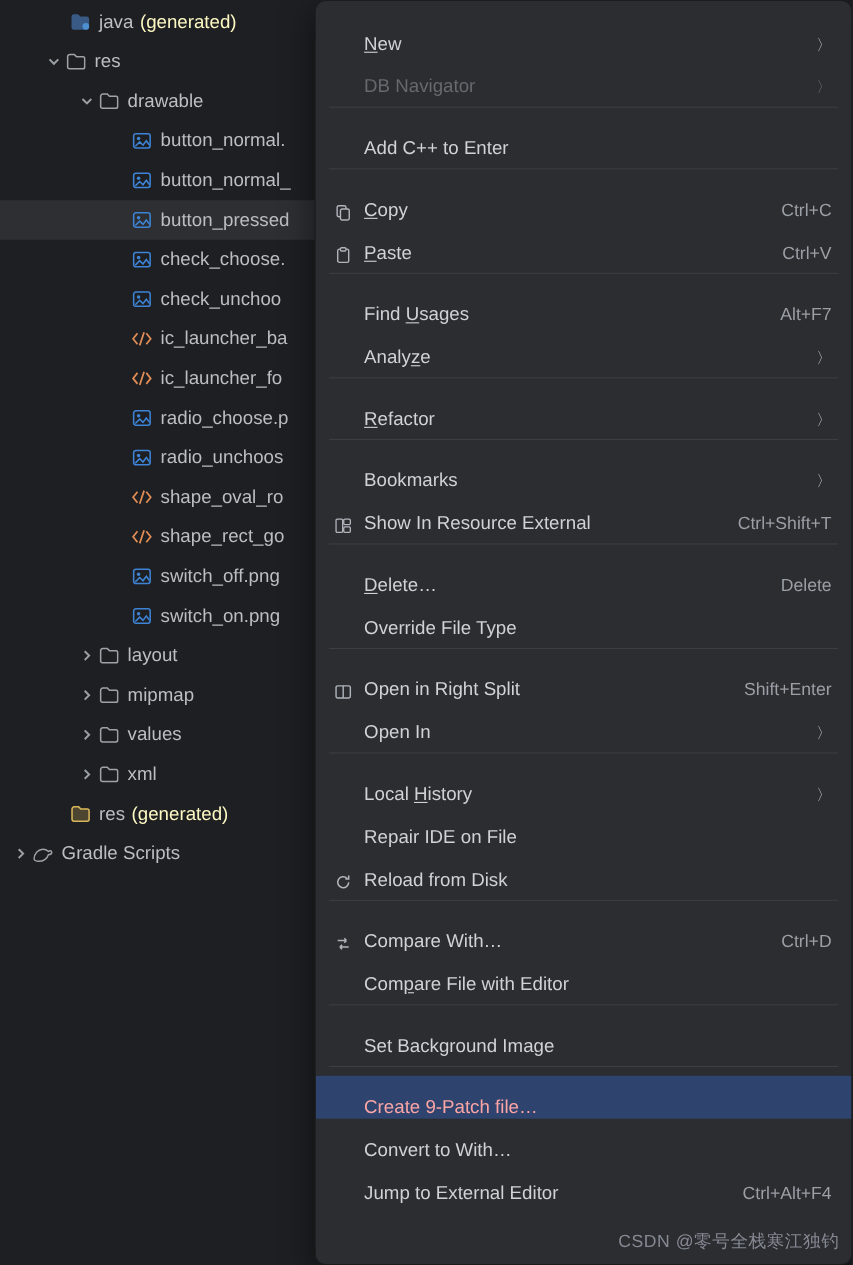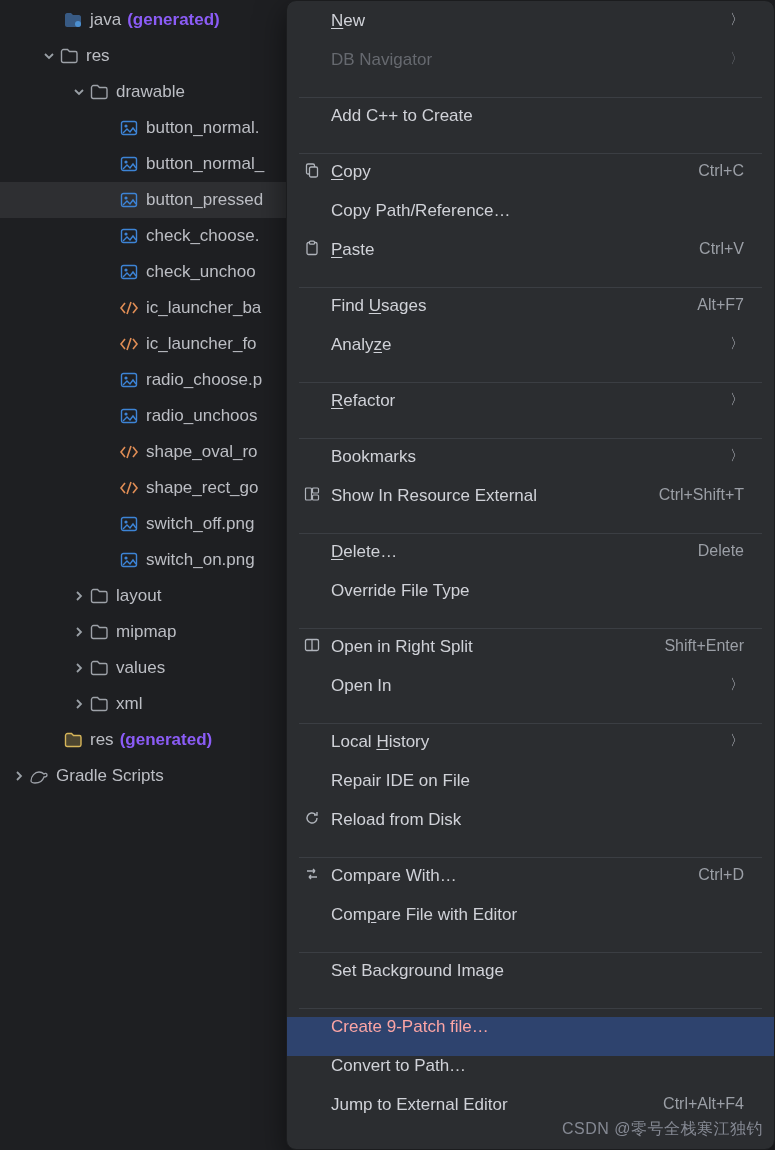--- a/index.html
+++ b/index.html
@@ -27,41 +27,41 @@
   .tree-indent { display: inline-block; flex-shrink: 0; }
   .tree-chevron {
     width: 18px;
     display: inline-flex;
     justify-content: center;
     color: #9aa0a6;
     flex-shrink: 0;
   }
   .tree-icon { width: 22px; display: inline-flex; justify-content: center; flex-shrink: 0; margin-right: 6px; }
   .tree-label { color: #bcbec4; }
-  .tree-label.dim { color: #8b5cf6; margin-left: 6px; font-weight: bold; }
+  .tree-label.dim { color: #fef9c3; margin-left: 6px; }
   
   .context-menu {
     position: absolute;
     left: 286px;
     top: 0;
     width: 489px;
     height: 1150px;
     background: #2b2d30;
     border: 1px solid #1b1c1e;
     border-radius: 10px;
     box-shadow: 0 10px 30px rgba(0,0,0,0.5);
     padding: 10px 0;
     overflow: hidden;
   }
   .menu-item {
     position: relative;
     display: flex;
-    align-items: flex-start;
+    align-items: flex-end;
     height: 39px;
-    padding: 0 30px 0 44px;
+    padding: 0 18px 0 44px;
     color: #d0d2d8;
     font-size: 17px;
   }
   .menu-item.disabled { color: #66696f; }
   .menu-item.highlighted {
     background: #2e436e;
     color: #fca5a5;
   }
   .menu-item .mi-icon {
     position: absolute;
@@ -370,38 +370,35 @@
     <span class="submenu-arrow">〉</span>
   </div>
   <div class="menu-item disabled">
     <span>DB Navigator</span>
       <span class="spacer"></span>
     <span class="submenu-arrow">〉</span>
   </div>
   <div class="menu-sep"></div>
 
   <div class="menu-item">
-      <span>Add C++ to Create</span>
+      <span>Add C++ to Enter</span>
     </div>
   <div class="menu-sep"></div>
 
   <div class="menu-item">
     <span class="mi-icon">
         <svg width="16" height="16" viewBox="0 0 16 16">
           <rect x="2.5" y="2" width="8" height="10" rx="1.5" fill="none" stroke="#b0b4bb" stroke-width="1.3"></rect>
           <rect x="5.5" y="5" width="8" height="10" rx="1.5" fill="#2b2d30" stroke="#b0b4bb" stroke-width="1.3"></rect>
         </svg>
       </span>
     <span><span class="mnemonic">C</span>opy</span>
       <span class="spacer"></span>
     <span class="shortcut">Ctrl+C</span>
   </div>
-  <div class="menu-item">
-      <span>Copy Path/Reference…</span>
-    </div>
   <div class="menu-item">
     <span class="mi-icon">
         <svg width="16" height="16" viewBox="0 0 16 16">
           <rect x="3" y="2.5" width="10" height="12" rx="1.5" fill="none" stroke="#b0b4bb" stroke-width="1.3"></rect>
           <rect x="5.5" y="1.2" width="5" height="3" rx="1" fill="#2b2d30" stroke="#b0b4bb" stroke-width="1.2"></rect>
         </svg>
       </span>
     <span><span class="mnemonic">P</span>aste</span>
       <span class="spacer"></span>
     <span class="shortcut">Ctrl+V</span>
@@ -509,21 +506,21 @@
 
   <div class="menu-item">
       <span>Set Background Image</span>
     </div>
   <div class="menu-sep"></div>
 
   <div class="menu-item highlighted">
       <span>Create 9-Patch file…</span>
     </div>
   <div class="menu-item">
-      <span>Convert to Path…</span>
+      <span>Convert to With…</span>
     </div>
   <div class="menu-item">
     <span>Jump to External Editor</span>
       <span class="spacer"></span>
     <span class="shortcut">Ctrl+Alt+F4</span>
   </div>
 </div>
 
 <div class="watermark">CSDN @零号全栈寒江独钓</div>
 

